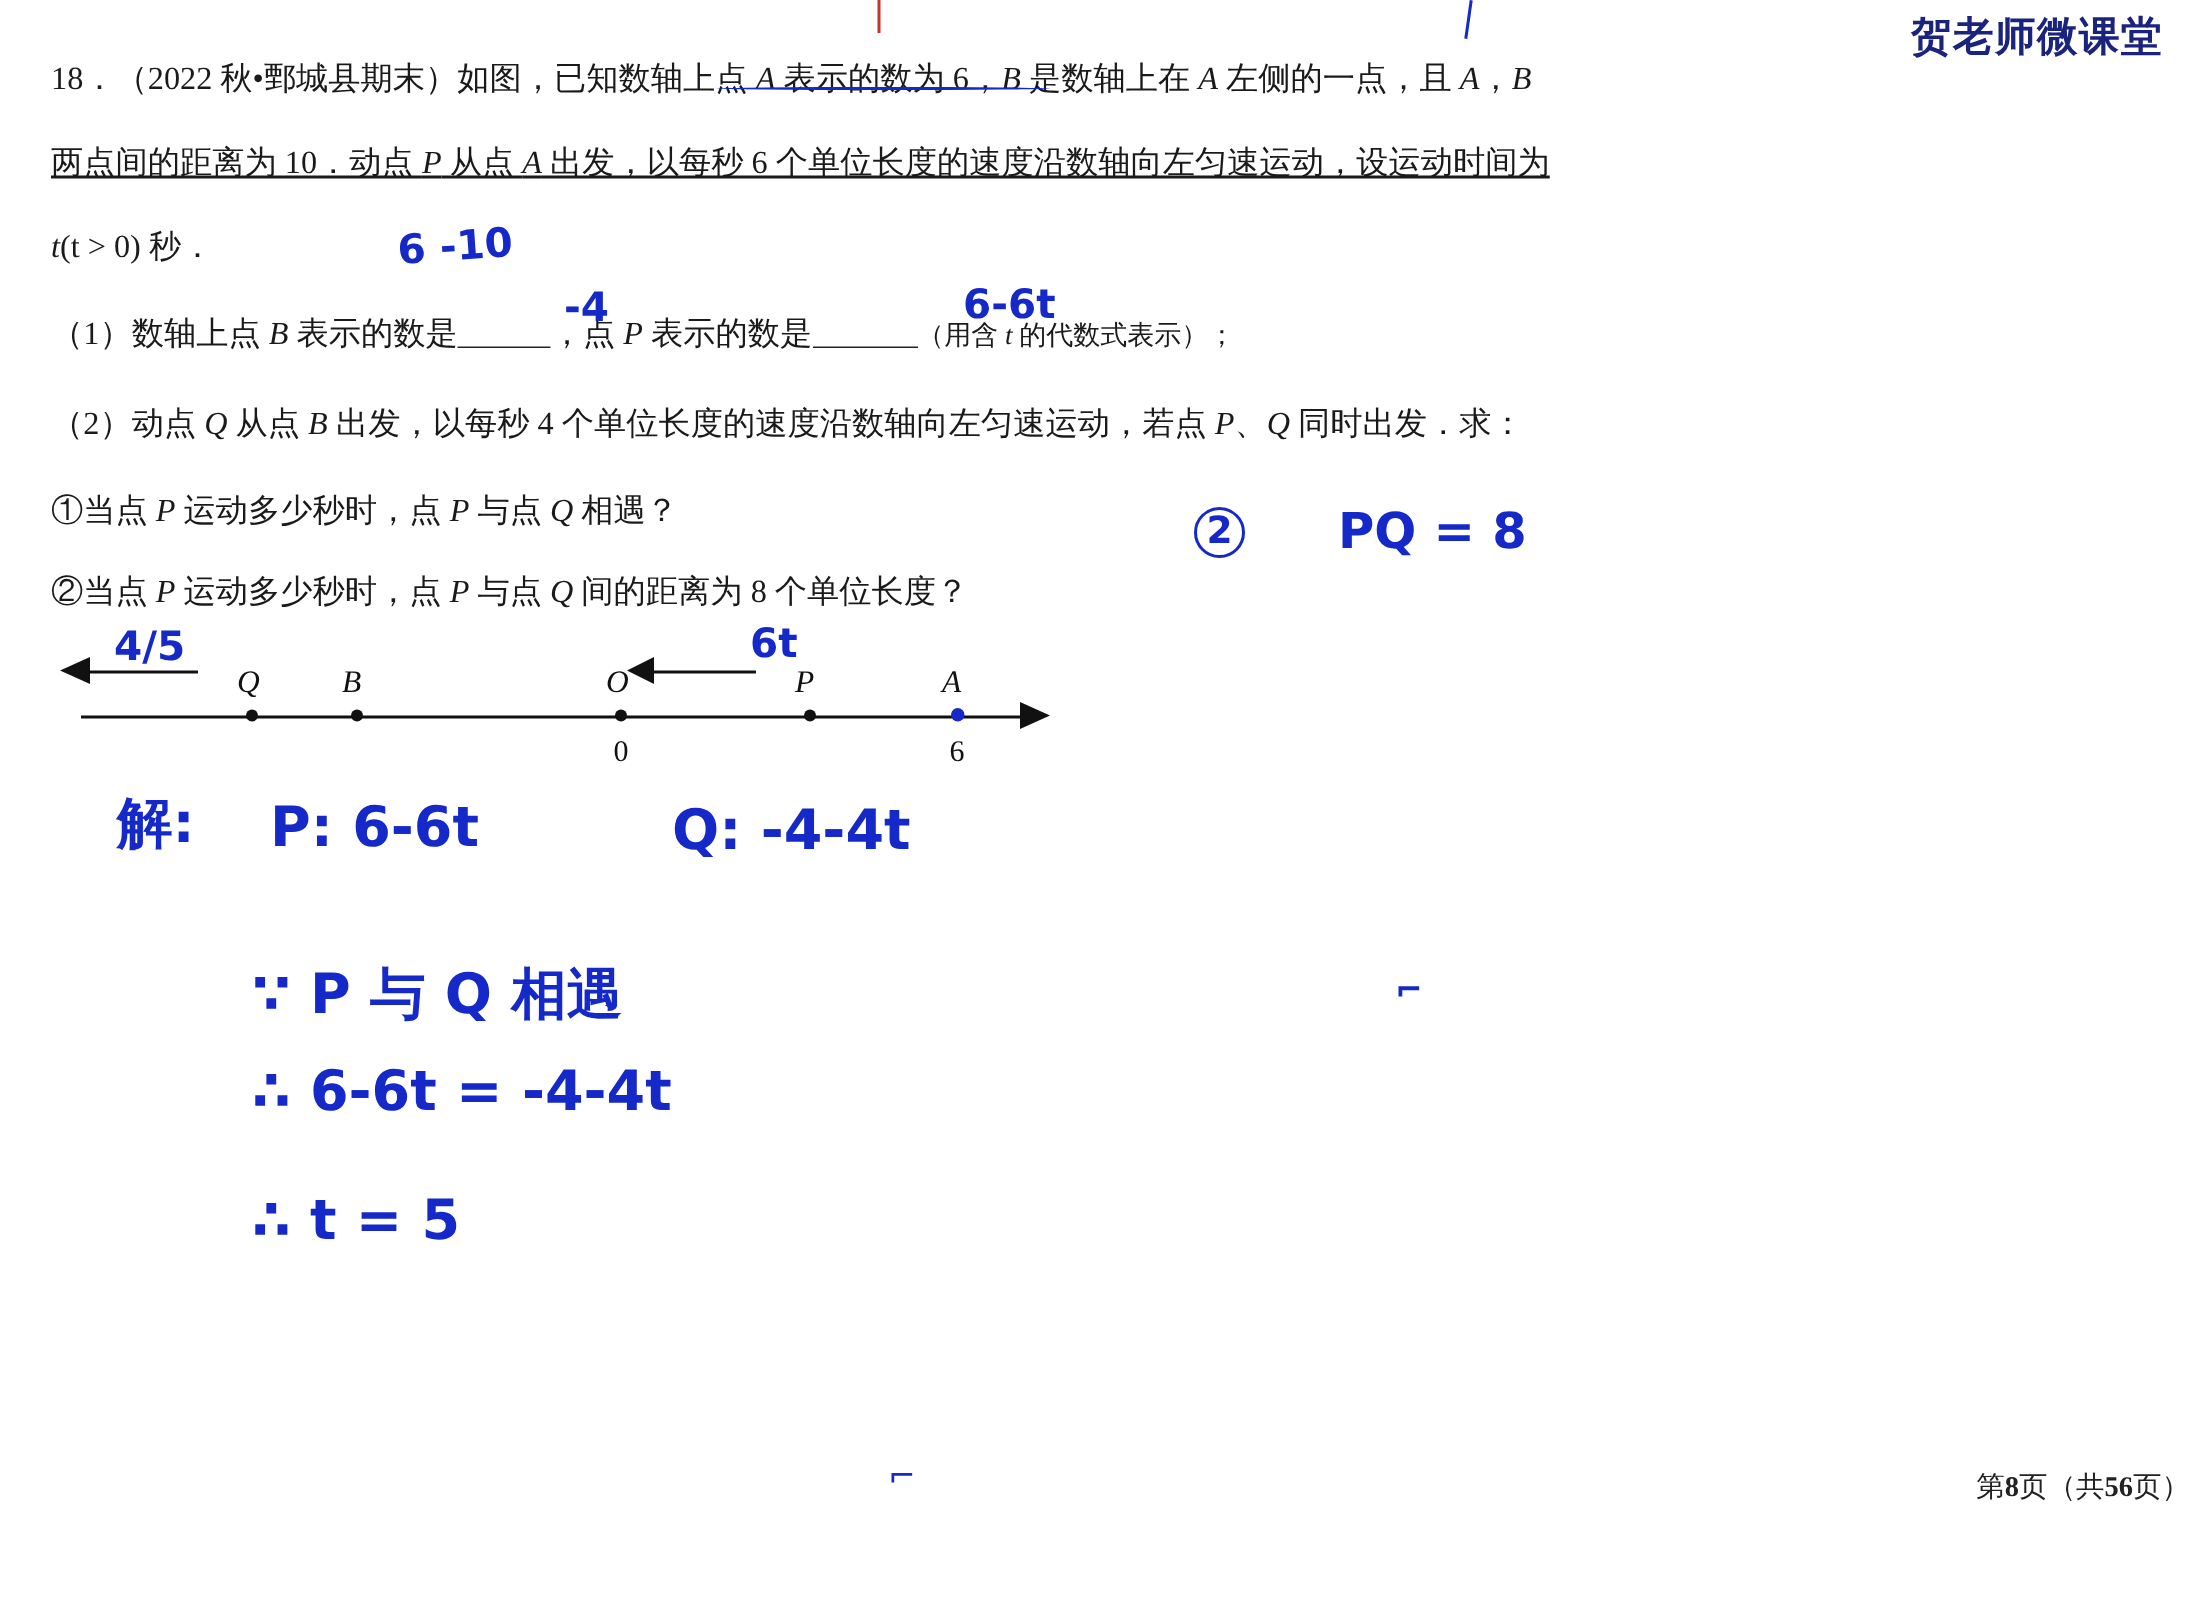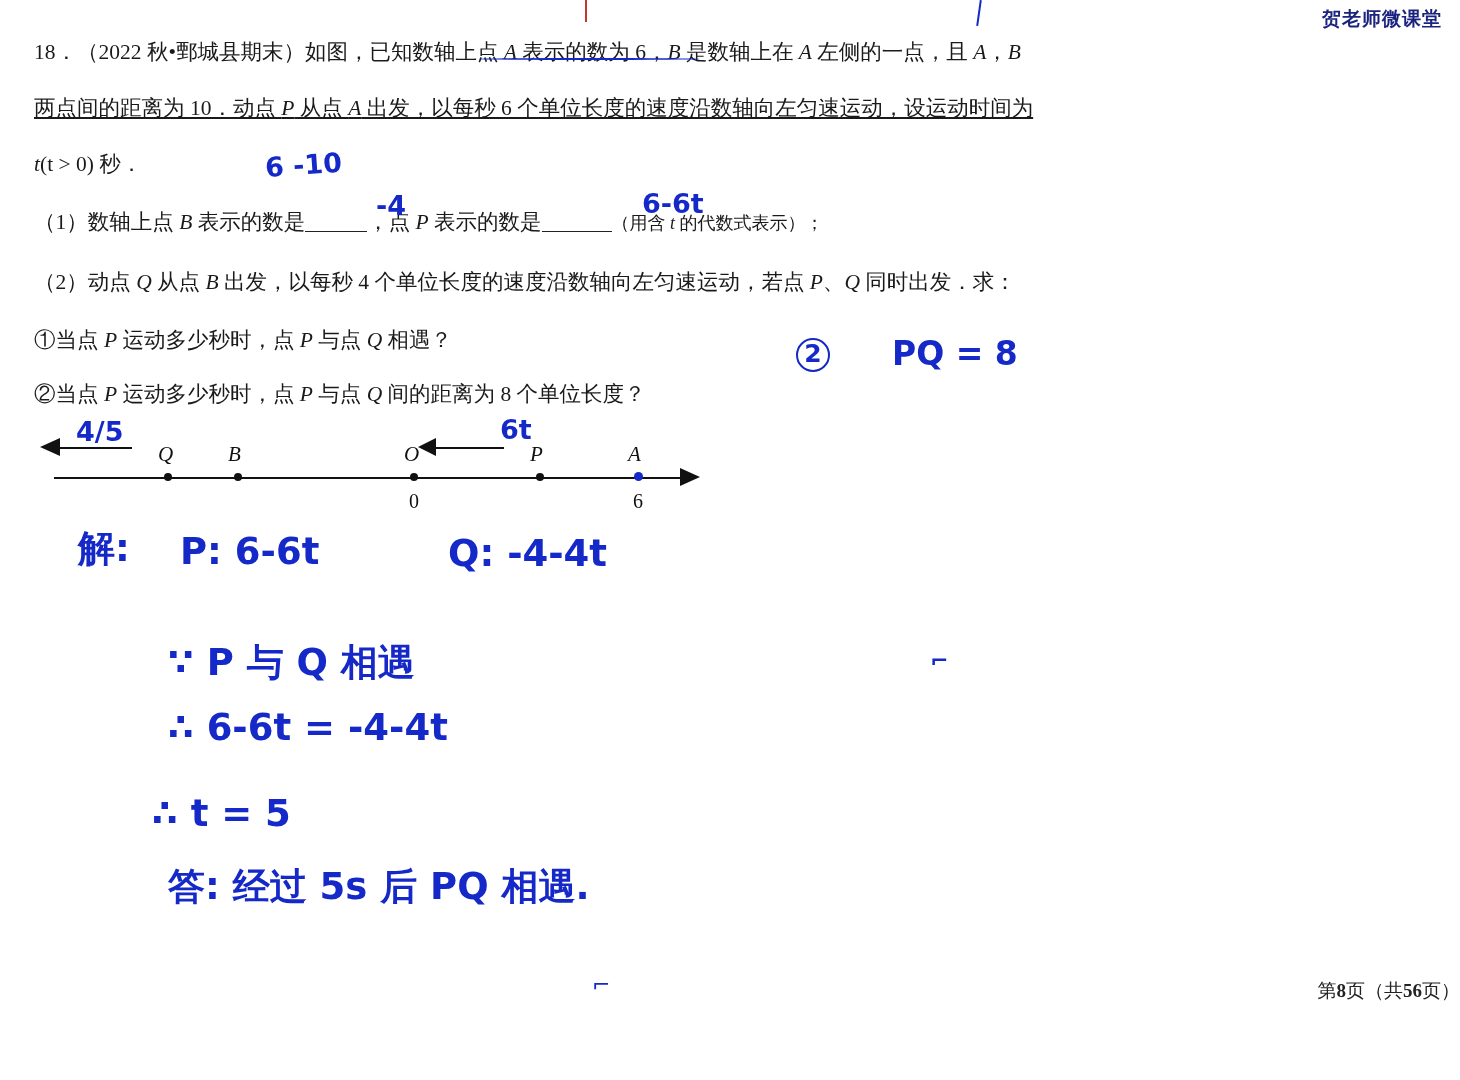--- a/index.html
+++ b/index.html
@@ -19,21 +19,21 @@
     position: absolute;
     inset: 0;
   }
   
   .watermark {
     position: absolute;
     top: 6px;
     right: 18px;
     font-family: "Liberation Sans", sans-serif;
     font-weight: bold;
-    font-size: 19px;
+    font-size: 27px;
     letter-spacing: 1px;
     color: #1a237e;
   }
   
   .ptext {
     position: absolute;
     font-family: "Liberation Serif", serif;
     font-size: 21.5px;
     line-height: 1.5;
     color: #1a1a1a;
@@ -287,23 +287,22 @@
   <div class="hand hand-xl" style="left:78px; top:524px;">解:</div>
 
   <div class="hand hand-xl" style="left:180px; top:530px;">P: 6-6t</div>
 
   <div class="hand hand-xl" style="left:448px; top:532px;">Q: -4-4t</div>
 
   <div class="hand hand-xl" style="left:168px; top:638px;">∵ P 与 Q 相遇</div>
 
   <div class="hand hand-xl" style="left:168px; top:706px;">∴ 6-6t = -4-4t</div>
 
-  <div class="hand hand-xl" style="left:152px; top:792px;text-align:right;">∴ t = 5</div>
-
-  <div class="hand hand-xl" style="left:168px; top:862px;">答: 经过 5s 后 PQ 相遇.</div>
+  <div class="hand hand-xl" style="left:168px; top:792px;text-align:right;">∴ t = 5</div>
+
 
   <div class="hand hand-sm" style="left:930px; top:648px;">⌐</div>
 
   <div class="footer">
     <span>第</span><b>8</b><span>页（共</span><b>56</b><span>页）</span>
   </div>
   <div class="footer-mark">⌐</div>
 
 </div>
 

